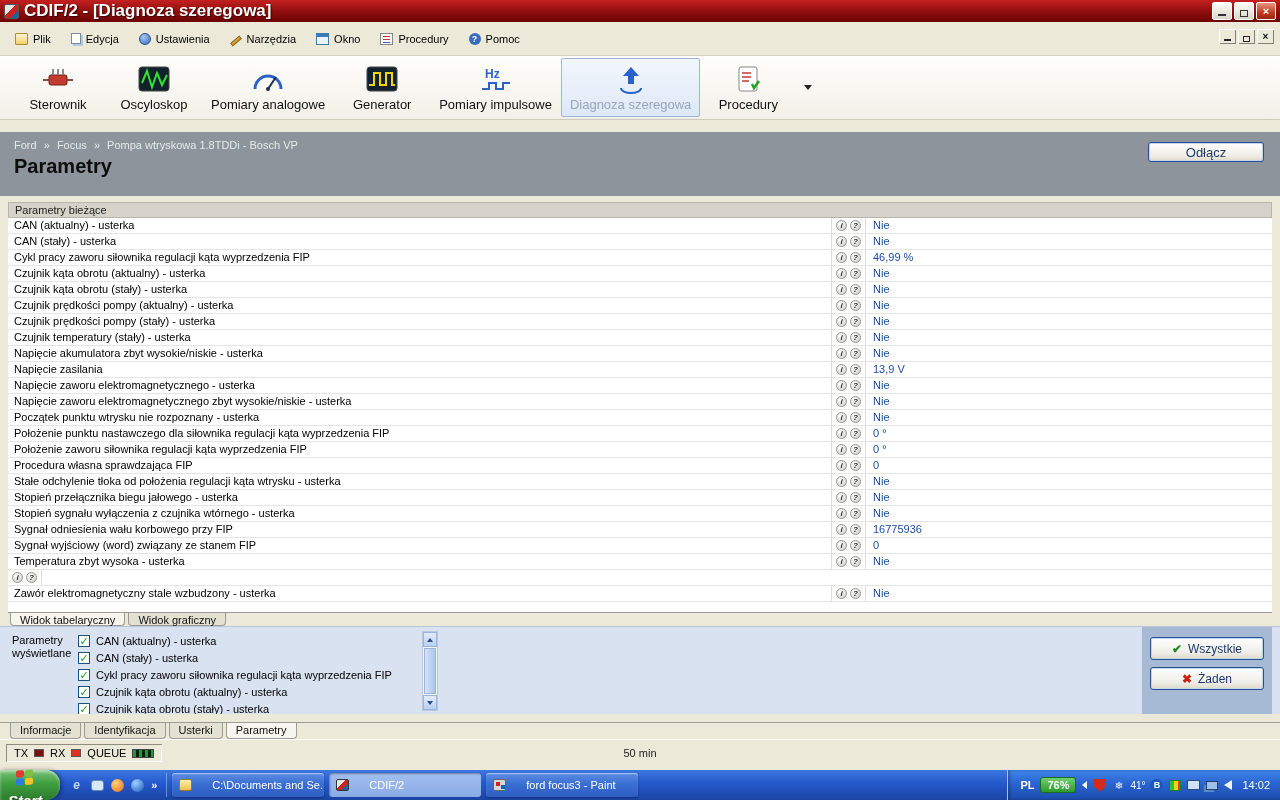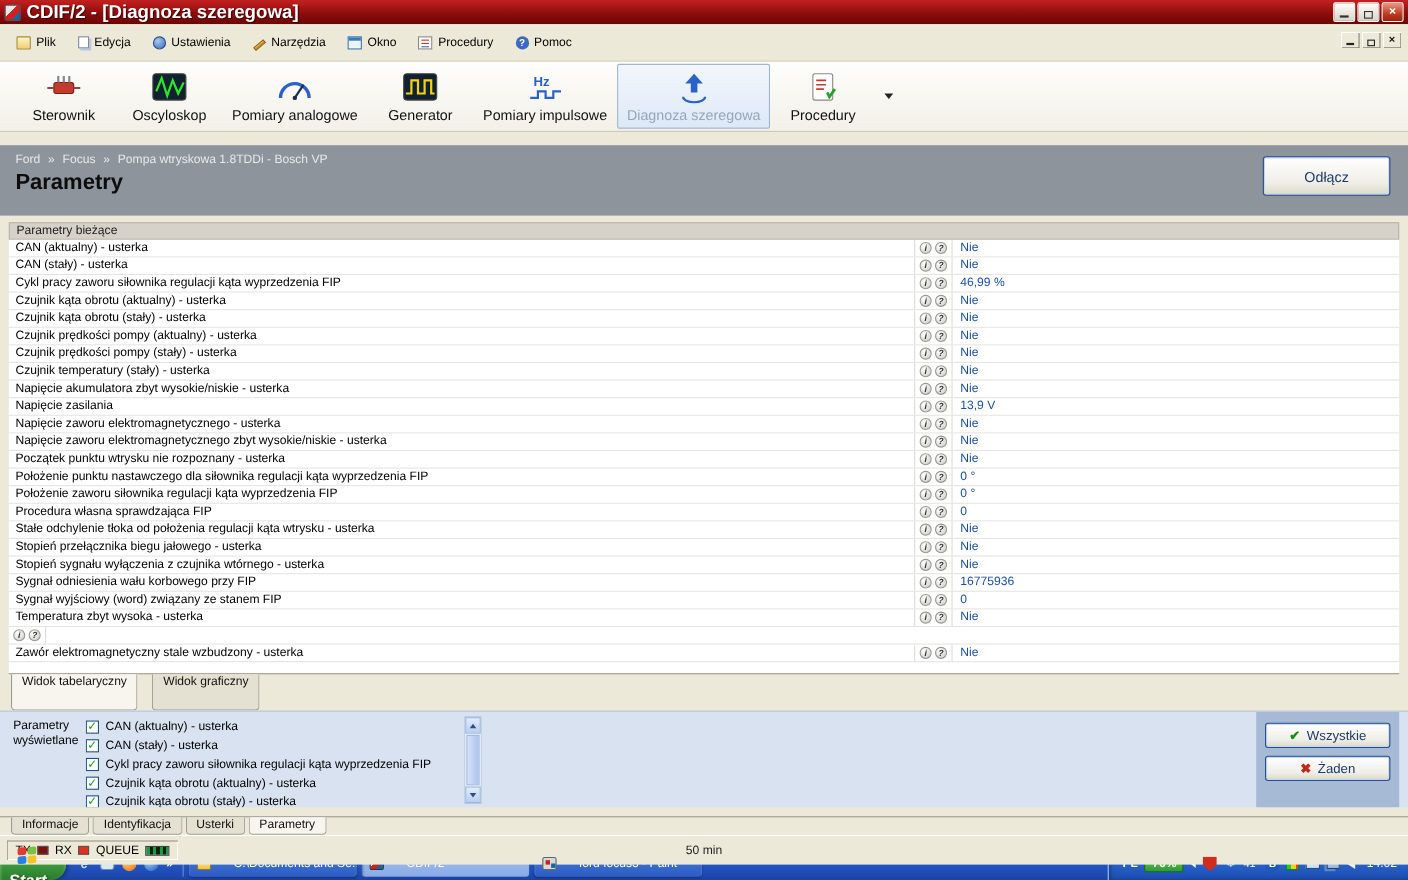--- a/index.html
+++ b/index.html
@@ -59,36 +59,36 @@
 
   
   .spacer-a { height:12px; flex:0 0 auto; }
   .grayheader { height:64px; background:#8d949b; padding:7px 14px 0 14px; position:relative; flex:0 0 auto; }
   .breadcrumb { color:#e7e9eb; font-size:11px; }
   .breadcrumb .crumb-link { cursor:pointer; }
   .breadcrumb .sep { margin:0 4px; }
   .page-title { color:#0d0d0d; font-size:20px; font-weight:bold; margin-top:4px; }
   .btn-xp { border:1px solid #27508d; border-radius:3px; background:linear-gradient(#ffffff,#efede6 70%,#ddd8c8);
     box-shadow:inset 0 0 0 1px #c3d6f0; color:#1c3a6a; font-size:13px; display:flex; align-items:center; justify-content:center; gap:6px; }
-  .disconnect-btn { position:absolute; right:16px; top:10px; width:116px; height:36px; font-weight:normal; }
+  .disconnect-btn { position:absolute; right:16px; top:10px; width:116px; height:20px; font-weight:normal; }
 
   
   .spacer-b { height:6px; flex:0 0 auto; }
   .section-header { height:16px; margin:0 8px; background:#d6d2ca; border:1px solid #b9b5ab;
     padding:1px 6px; color:#222; flex:0 0 auto; }
   .table-wrap { height:394px; margin:0 8px; background:#fff; overflow:hidden; flex:0 0 auto; }
   .prow { display:flex; height:16px; line-height:15px; border-bottom:1px solid #e5e5e3; }
   .pname { flex:1; padding-left:6px; white-space:nowrap; overflow:hidden; border-right:1px solid #dcdcda; }
   .picons { width:34px; display:flex; align-items:center; justify-content:center; gap:3px; border-right:1px solid #dcdcda; }
   .cicon { width:11px; height:11px; border-radius:50%; background:radial-gradient(circle at 35% 30%,#fff,#c9c9c6);
     border:1px solid #96968f; font-size:8px; line-height:9px; text-align:center; color:#333; font-weight:bold; font-style:italic; }
   .pvalue { width:406px; padding-left:7px; color:#1b4fa5; }
 
   
-  .tabs-row { height:34px; margin:0 8px; border-top:1px solid #9c9c94; display:flex; gap:13px; padding-left:2px; flex:0 0 auto; background:transparent; }
+  .tabs-row { height:14px; margin:0 8px; border-top:1px solid #9c9c94; display:flex; gap:3px; padding-left:2px; flex:0 0 auto; background:transparent; }
   .tab { padding:1px 9px 2px 9px; border:1px solid #9c9c94; border-top:none; background:#e4e1d2;
     border-radius:0 0 4px 4px; white-space:nowrap; color:#111; }
   .tab.active { background:#f7f5ee; font-weight:normal; }
 
   
   .panel { height:88px; background:#d9e2f0; border-top:1px solid #b9c5d8; display:flex; position:relative; flex:0 0 auto; overflow:hidden; }
   .panel-label { width:78px; padding:7px 0 0 12px; line-height:13px; }
   .checklist { width:344px; margin-top:5px; overflow:hidden; }
   .citem { display:flex; align-items:center; height:17px; gap:6px; }
   .checkbox { width:12px; height:12px; background:#fff; border:1px solid #1c5180; color:#1a9e1a;

